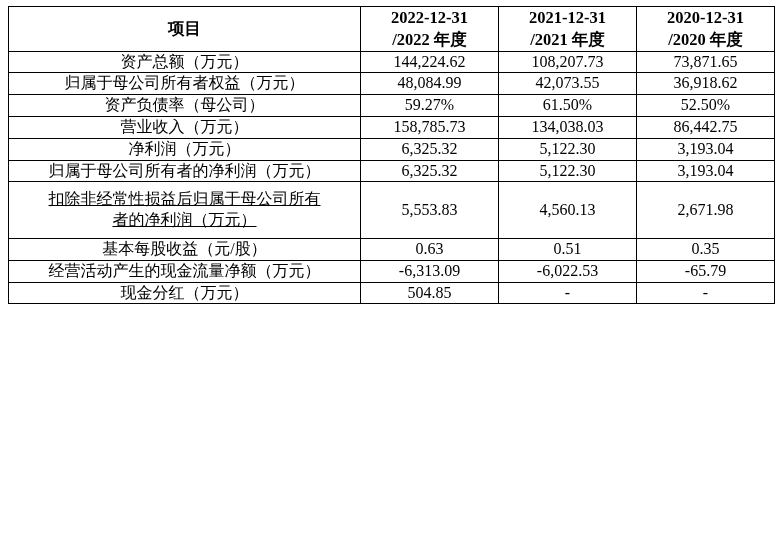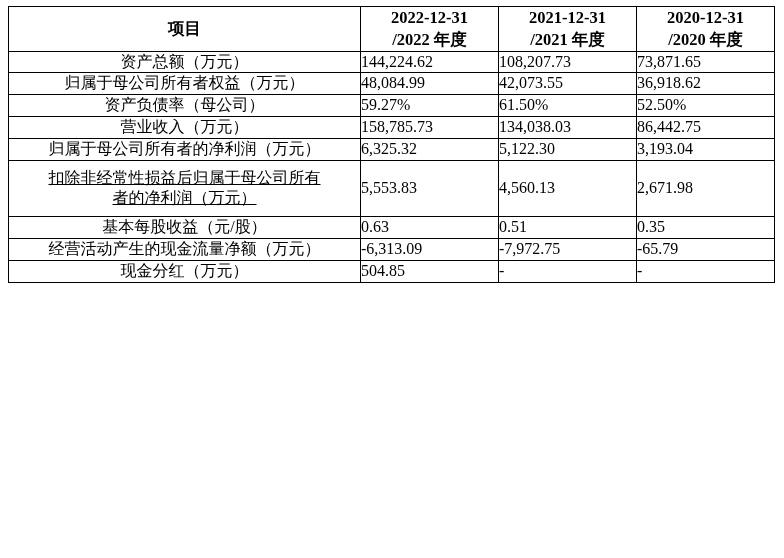--- a/index.html
+++ b/index.html
@@ -41,21 +41,21 @@
     padding: 7px 4px;
   }
   th.head .ln { display: block; white-space: nowrap; }
   td.item {
     text-align: center;
     font-size: 16px;
     padding: 7px 6px 7px 9px;
     line-height: 1.3;
   }
   td.val {
-    text-align: left;
+    text-align: center;
     font-size: 16px;
     padding: 7px 9px 7px 4px;
     line-height: 1.3;
     white-space: nowrap;
     font-family: "Liberation Serif", "DejaVu Serif", serif;
   }
   tr.tall td.item { padding-top: 7px; padding-bottom: 7px; text-decoration: underline; }
   .wrap2 { display: block; }
 </style>
 </head>
@@ -116,20 +116,28 @@
         <tr>
           <td class="item">
             <span class="wrap2">营业收入（万元）</span>
           </td>
           <td class="val">158,785.73</td>
           <td class="val">134,038.03</td>
           <td class="val">86,442.75</td>
         </tr>
         <tr>
           <td class="item">
+            <span class="wrap2">净利润（万元）</span>
+          </td>
+          <td class="val">6,325.32</td>
+          <td class="val">5,122.30</td>
+          <td class="val">3,193.04</td>
+        </tr>
+        <tr>
+          <td class="item">
             <span class="wrap2">归属于母公司所有者的净利润（万元）</span>
           </td>
           <td class="val">6,325.32</td>
           <td class="val">5,122.30</td>
           <td class="val">3,193.04</td>
         </tr>
         <tr class="tall">
           <td class="item">
             <span class="wrap2">扣除非经常性损益后归属于母公司所有</span>
             <span class="wrap2">者的净利润（万元）</span>
@@ -144,21 +152,21 @@
           </td>
           <td class="val">0.63</td>
           <td class="val">0.51</td>
           <td class="val">0.35</td>
         </tr>
         <tr>
           <td class="item">
             <span class="wrap2">经营活动产生的现金流量净额（万元）</span>
           </td>
           <td class="val">-6,313.09</td>
-          <td class="val">-7,972.75</td>
+          <td class="val">-6,022.53</td>
           <td class="val">-65.79</td>
         </tr>
         <tr>
           <td class="item">
             <span class="wrap2">现金分红（万元）</span>
           </td>
           <td class="val">504.85</td>
           <td class="val">-</td>
           <td class="val">-</td>
         </tr>

